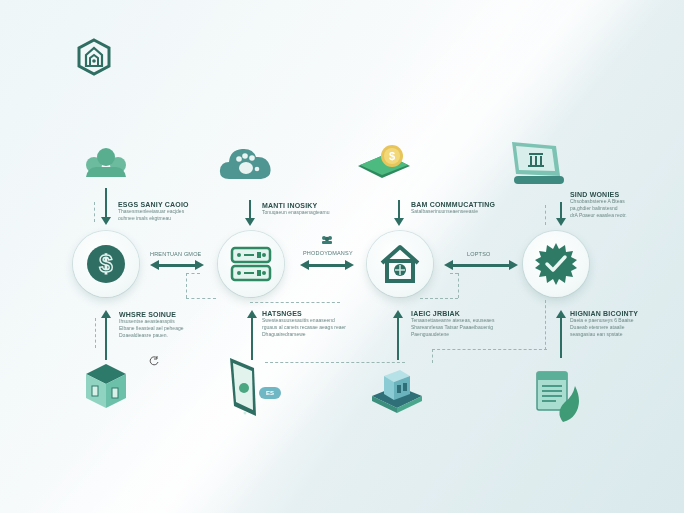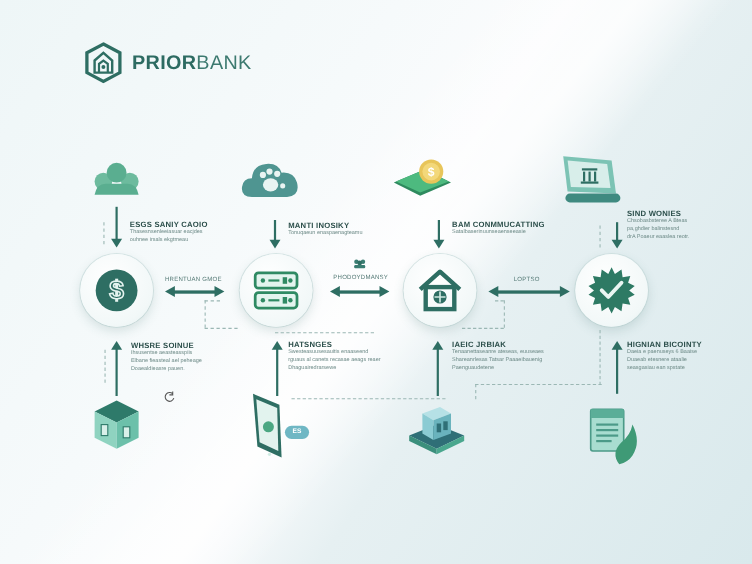--- a/index.html
+++ b/index.html
@@ -57,23 +57,20 @@
 
 <div class="sheen"></div>
 
 <div class="logo">
   <svg viewBox="0 0 36 38">
     <polygon points="18,2 33,10 33,28 18,36 3,28 3,10" fill="none" stroke="#2e6e63" stroke-width="3"></polygon>
     <path d="M10,17 L18,10 L26,17 L26,28 L10,28 Z" fill="none" stroke="#2e6e63" stroke-width="2.2"></path>
     <path d="M14,28 L14,20 L18,17 L22,20 L22,28" fill="none" stroke="#2e6e63" stroke-width="2"></path>
     <circle cx="18" cy="23" r="1.8" fill="#2e6e63"></circle>
   </svg>
-  <div class="brand">
-    <b>PRIOR</b><span>BANK</span>
-  </div>
 </div>
 
 <svg class="abs" style="left:82px;top:145px;width:48px;height:36px" viewBox="0 0 48 36">
   <circle cx="12" cy="20" r="8" fill="#6dbb9e"></circle>
   <circle cx="36" cy="20" r="8" fill="#6dbb9e"></circle>
   <circle cx="24" cy="12" r="9" fill="#5aae90"></circle>
   <path d="M4,32 Q6,22 14,22 L34,22 Q42,22 44,32 Z" fill="#5aae90"></path>
 </svg>
 
 <svg class="abs" style="left:217px;top:143px;width:58px;height:42px" viewBox="0 0 58 42">

